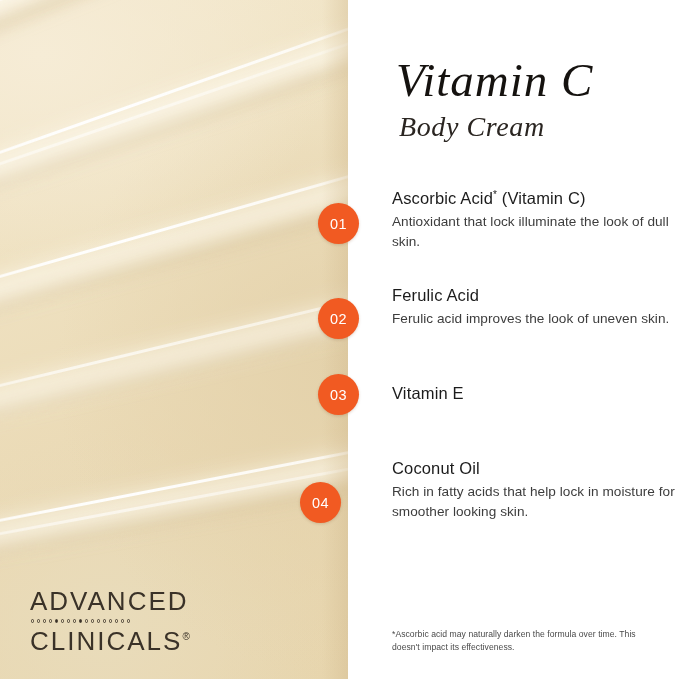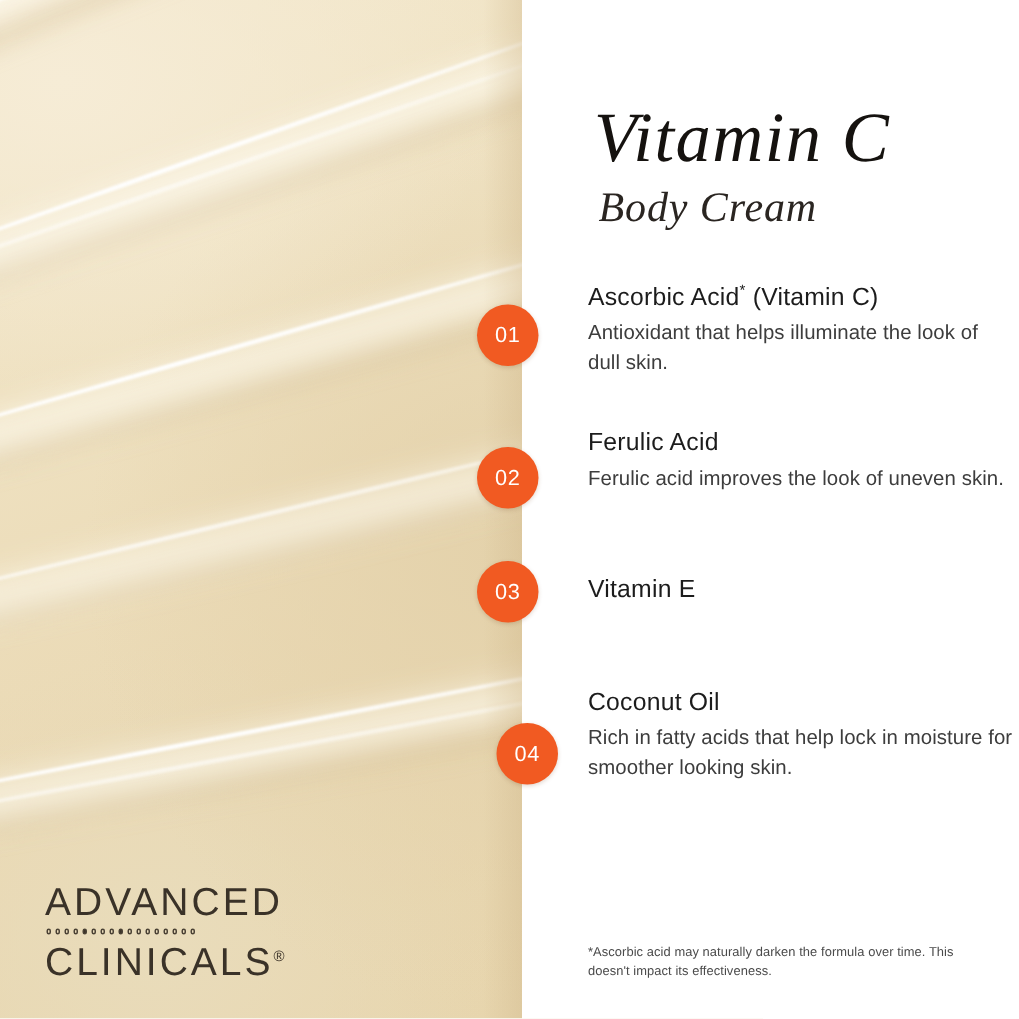--- a/index.html
+++ b/index.html
@@ -127,21 +127,21 @@
     position: absolute;
     left: 348px;
     top: 0;
     width: 331px;
     height: 679px;
     background: #ffffff;
   }
   #title-block {
     position: absolute;
     left: 48px;
-    top: 68px;
+    top: 56px;
     width: 280px;
   }
   #product-title {
     font-family: "Liberation Serif", serif;
     font-style: italic;
     font-size: 47px;
     line-height: 1.05;
     color: #15120f;
     letter-spacing: 1px;
     white-space: nowrap;
@@ -273,21 +273,21 @@
 
   <div id="panel">
     <div id="title-block">
       <div id="product-title">Vitamin C</div>
       <div id="product-subtitle">Body Cream</div>
     </div>
 
     <div id="features-root">
         <div class="feature" style="top: 188px;">
           <div class="feature-title">Ascorbic Acid<sup>*</sup> (Vitamin C)</div>
-          <div class="feature-desc">Antioxidant that helps illuminate the look of dull skin.</div>
+          <div class="feature-desc">Antioxidant that lock illuminate the look of dull skin.</div>
         </div>
         <div class="feature" style="top: 285px;">
           <div class="feature-title">Ferulic Acid</div>
           <div class="feature-desc">Ferulic acid improves the look of uneven skin.</div>
         </div>
         <div class="feature" style="top: 383px;">
           <div class="feature-title">Vitamin E</div>
         </div>
         <div class="feature" style="top: 458px;">
           <div class="feature-title">Coconut Oil</div>
@@ -295,16 +295,16 @@
         </div>
       </div>
 
     <div id="footnote">*Ascorbic acid may naturally darken the formula over time. This doesn't impact its effectiveness.</div>
   </div>
 
   <div id="badges-root">
       <div class="badge" style="top: 203px; left: 318px;">01</div>
       <div class="badge" style="top: 298px; left: 318px;">02</div>
       <div class="badge" style="top: 374px; left: 318px;">03</div>
-      <div class="badge" style="top: 482px; left: 331px;">04</div>
+      <div class="badge" style="top: 482px; left: 300px;">04</div>
     </div>
 
 </div>
 
 </body></html>

